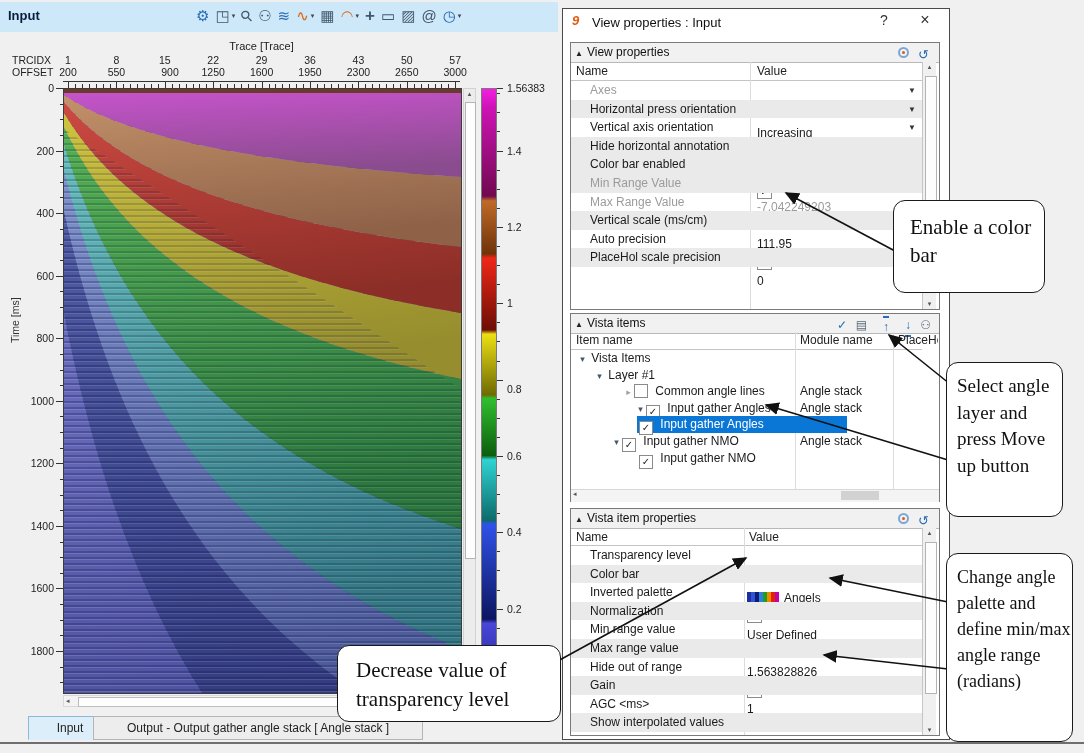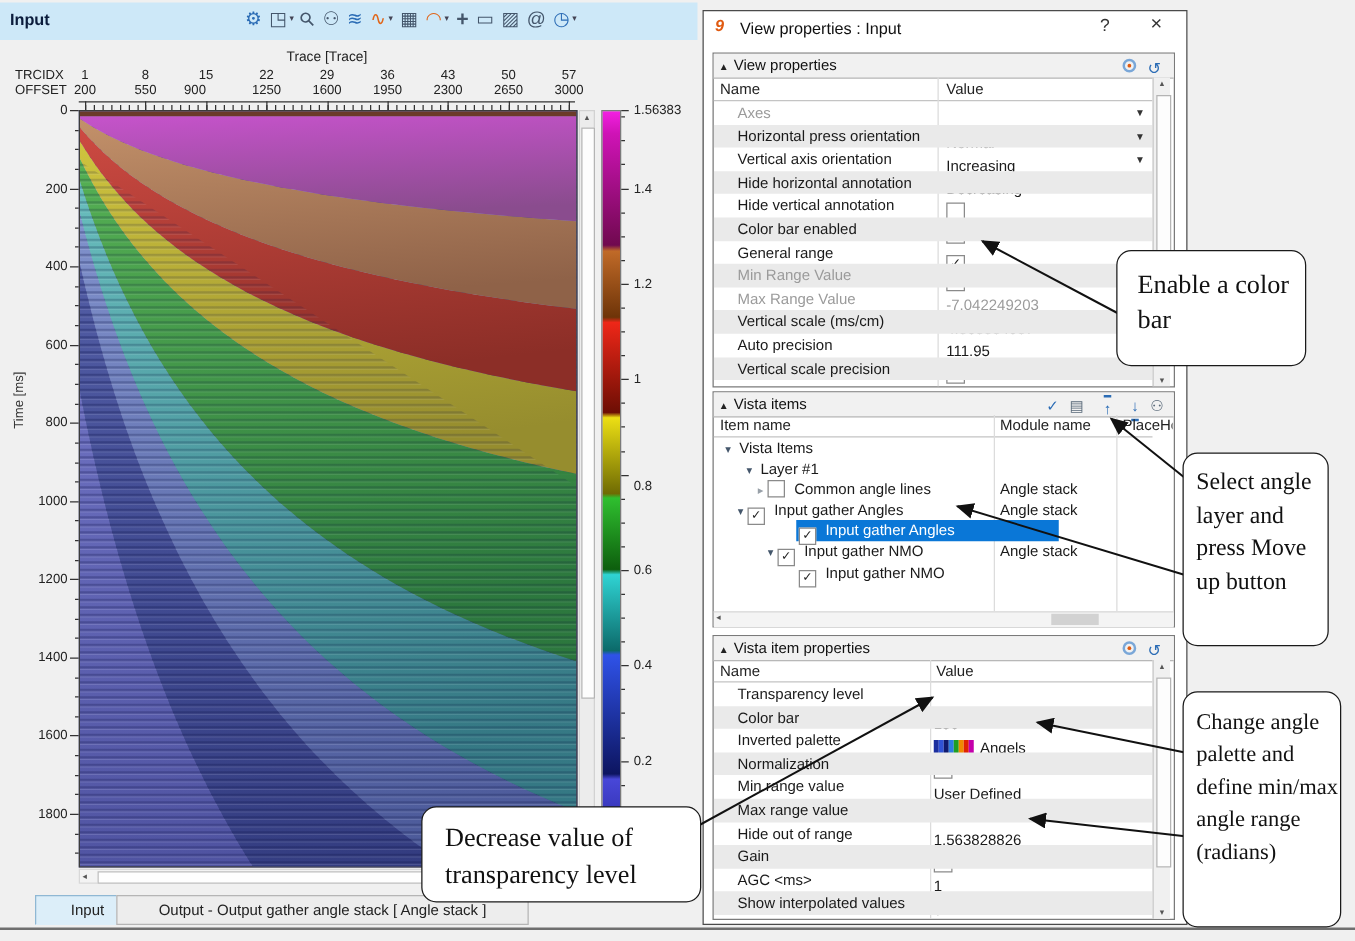--- a/index.html
+++ b/index.html
@@ -152,21 +152,21 @@
   <div class="abs" id="offset-label">OFFSET</div>
   <div class="abs" id="trace-axis-line"></div>
   <div id="top-ticks">
       <div class="axnum" style="position: absolute; left: 68px; top: 54px;">1</div>
       <div class="axnum" style="position: absolute; left: 68px; top: 66px;">200</div>
       <div class="tick" style="position: absolute; left: 68px; top: 81px; width: 1px; height: 7px;"></div>
       <div class="axnum" style="position: absolute; left: 116.4px; top: 54px;">8</div>
       <div class="axnum" style="position: absolute; left: 116.4px; top: 66px;">550</div>
       <div class="tick" style="position: absolute; left: 116.4px; top: 81px; width: 1px; height: 7px;"></div>
       <div class="axnum" style="position: absolute; left: 164.8px; top: 54px;">15</div>
-      <div class="axnum" style="position: absolute; left: 156px; top: 66px;">900</div>
+      <div class="axnum" style="position: absolute; left: 170px; top: 66px;">900</div>
       <div class="tick" style="position: absolute; left: 164.8px; top: 81px; width: 1px; height: 7px;"></div>
       <div class="axnum" style="position: absolute; left: 213.2px; top: 54px;">22</div>
       <div class="axnum" style="position: absolute; left: 213.2px; top: 66px;">1250</div>
       <div class="tick" style="position: absolute; left: 213.2px; top: 81px; width: 1px; height: 7px;"></div>
       <div class="axnum" style="position: absolute; left: 261.6px; top: 54px;">29</div>
       <div class="axnum" style="position: absolute; left: 261.6px; top: 66px;">1600</div>
       <div class="tick" style="position: absolute; left: 261.6px; top: 81px; width: 1px; height: 7px;"></div>
       <div class="axnum" style="position: absolute; left: 310px; top: 54px;">36</div>
       <div class="axnum" style="position: absolute; left: 310px; top: 66px;">1950</div>
       <div class="tick" style="position: absolute; left: 310px; top: 81px; width: 1px; height: 7px;"></div>
@@ -449,50 +449,42 @@
       </div>
       <div class="prow">
         <span class="nm">Vertical axis orientation</span>
         <span class="val">Decreasing</span>
         <span class="ddc">▼</span>
       </div>
       <div class="prow alt">
         <span class="nm">Hide horizontal annotation</span>
         <span class="val"><span class="cb"></span></span>
       </div>
-      <div class="prow">
-        <span class="nm">Hide vertical annotation</span>
-        <span class="val"><span class="cb"></span></span>
-      </div>
       <div class="prow alt">
         <span class="nm">Color bar enabled</span>
         <span class="val"><span class="cb">✓</span></span>
-      </div>
-      <div class="prow">
-        <span class="nm">General range</span>
-        <span class="val"><span class="cb"></span></span>
       </div>
       <div class="prow alt dis">
         <span class="nm">Min Range Value</span>
         <span class="val">-7.042249203</span>
       </div>
       <div class="prow dis">
         <span class="nm">Max Range Value</span>
         <span class="val">4.868884087</span>
       </div>
       <div class="prow alt">
         <span class="nm">Vertical scale (ms/cm)</span>
         <span class="val">111.95</span>
       </div>
       <div class="prow">
         <span class="nm">Auto precision</span>
         <span class="val"><span class="cb"></span></span>
       </div>
       <div class="prow alt">
-        <span class="nm">Vertical scale precision</span>
+        <span class="nm">PlaceHol scale precision</span>
         <span class="val">0</span>
       </div>
     </div>
   <div class="vsb" style="left:922px;top:62px;height:247px;">
     <span class="a" style="top:1px;">▴</span>
     <div class="th" style="top:14px;height:130px;"></div>
     <span class="a" style="bottom:1px;">▾</span>
   </div>
 
   <div class="frame" style="left:570px;top:313px;width:370px;height:189px;">
@@ -507,22 +499,22 @@
   </div>
   <div class="abs col-head" style="left:576px;top:333px;">Item name</div>
   <div class="abs col-head" style="left:800px;top:333px;">Module name</div>
   <div class="abs col-head" style="left:898px;top:333px;width:40px;overflow:hidden;">PlaceHol</div>
   <div class="abs hline" style="left:571px;top:349px;width:351px;"></div>
   <div class="abs vline" style="left:795px;top:332px;height:157px;"></div>
   <div class="abs vline" style="left:893px;top:332px;height:157px;"></div>
   <div class="abs" id="vista-tree" style="left:571px;top:350px;width:351px;height:139px;overflow:hidden;">
       <div class="trow"><span style="position: relative; margin-left: 6px;"><span class="exp">▾</span><span class="lbl"> Vista Items</span></span></div>
       <div class="trow"><span style="position: relative; margin-left: 23px;"><span class="exp">▾</span><span class="lbl"> Layer #1</span></span></div>
-      <div class="trow"><span style="position: relative; margin-left: 32px;"><span class="exp closed">▸</span><span class="cb"></span><span class="lbl"> Common angle lines</span></span><span class="mod">Angle stack</span></div>
-      <div class="trow"><span style="position: relative; margin-left: 16px;"><span class="exp">▾</span><span class="cb">✓</span><span class="lbl"> Input gather Angles</span></span><span class="mod">Angle stack</span></div>
+      <div class="trow"><span style="position: relative; margin-left: 52px;"><span class="exp closed">▸</span><span class="cb"></span><span class="lbl"> Common angle lines</span></span><span class="mod">Angle stack</span></div>
+      <div class="trow"><span style="position: relative; margin-left: 64px;"><span class="exp">▾</span><span class="cb">✓</span><span class="lbl"> Input gather Angles</span></span><span class="mod">Angle stack</span></div>
       <div class="trow sel"><div class="selbg" style="left: 66px; width: 210px;"></div><span style="position: relative; margin-left: 57px;"><span class="exp"></span><span class="cb">✓</span><span class="lbl"> Input gather Angles</span></span></div>
       <div class="trow"><span style="position: relative; margin-left: 40px;"><span class="exp">▾</span><span class="cb">✓</span><span class="lbl"> Input gather NMO</span></span><span class="mod">Angle stack</span></div>
       <div class="trow"><span style="position: relative; margin-left: 57px;"><span class="exp"></span><span class="cb">✓</span><span class="lbl"> Input gather NMO</span></span></div>
     </div>
   <div class="abs" style="left:571px;top:489px;width:368px;height:12px;background:#f4f4f4;border-top:1px solid #d8d8d8;">
     <span style="position:absolute;left:2px;top:0;font-size:7px;color:#555;">◂</span>
     <div style="position:absolute;left:270px;top:1px;width:38px;height:9px;background:#d2d2d2;"></div>
   </div>
 
   <div class="frame" style="left:570px;top:508px;width:370px;height:228px;">

